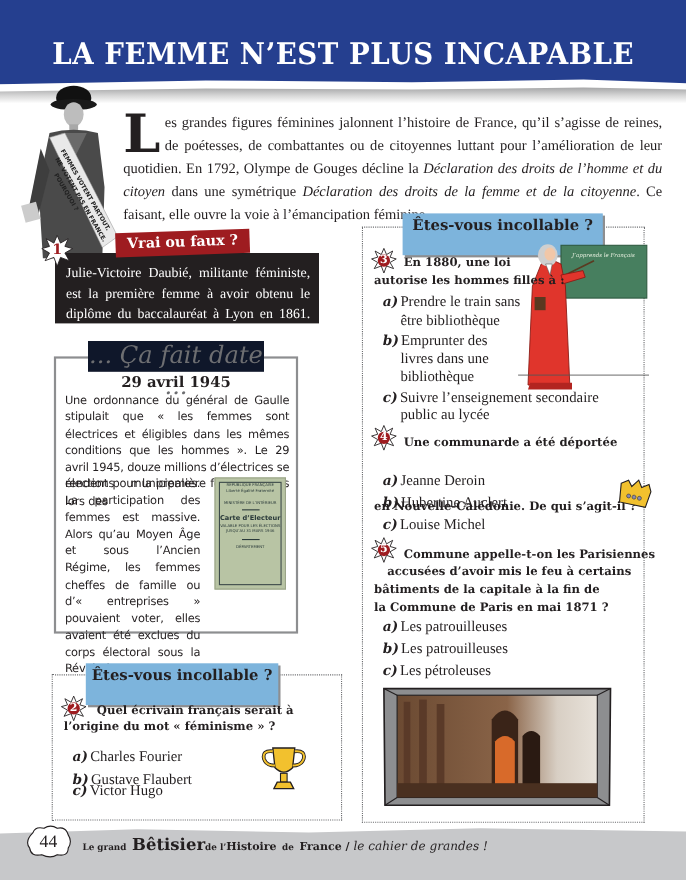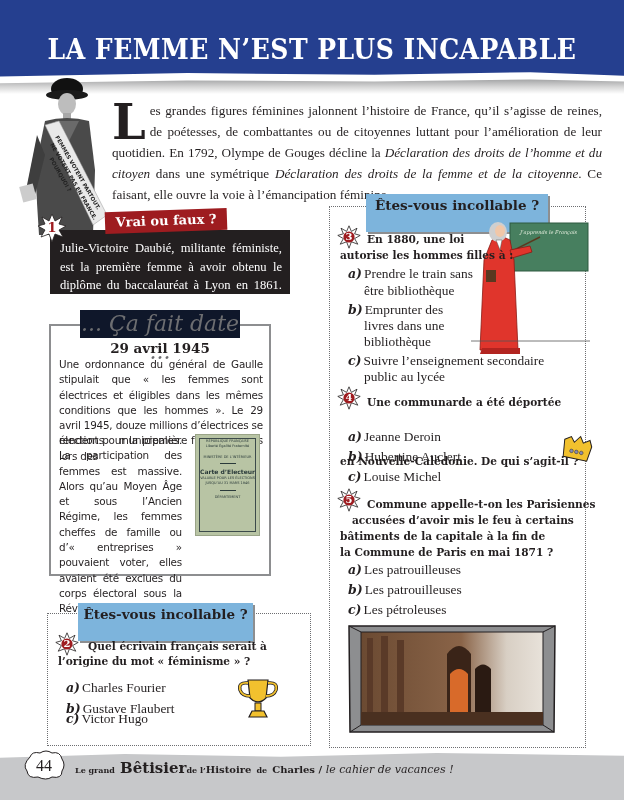--- a/index.html
+++ b/index.html
@@ -336,14 +336,14 @@
 
 <div class="footer"></div>
 <svg class="page-num-cloud" viewBox="0 0 44 32">
   <path d="M8 8 Q10 2 18 4 Q24 0 30 4 Q38 2 40 10 Q44 16 40 22 Q40 30 30 28 Q24 32 16 28 Q6 30 5 22 Q0 16 8 8 Z" fill="#fff" stroke="#231f20" stroke-width="1"></path>
 </svg>
 <div class="page-num">44</div>
 <div class="footer-text">
   <span class="ft-small">Le grand</span>
   <span class="ft-big">Bêtisier</span><span class="ft-small">de l’</span><span class="ft-mid">Histoire</span>
   <span class="ft-small">de</span>
-  <span class="ft-mid">Charles</span><span class="ft-mid"> / </span><span class="ft-script">le cahier de vacances !</span>
+  <span class="ft-mid">France</span><span class="ft-mid"> / </span><span class="ft-script">le cahier de grandes !</span>
 </div>
 
 </body></html>

